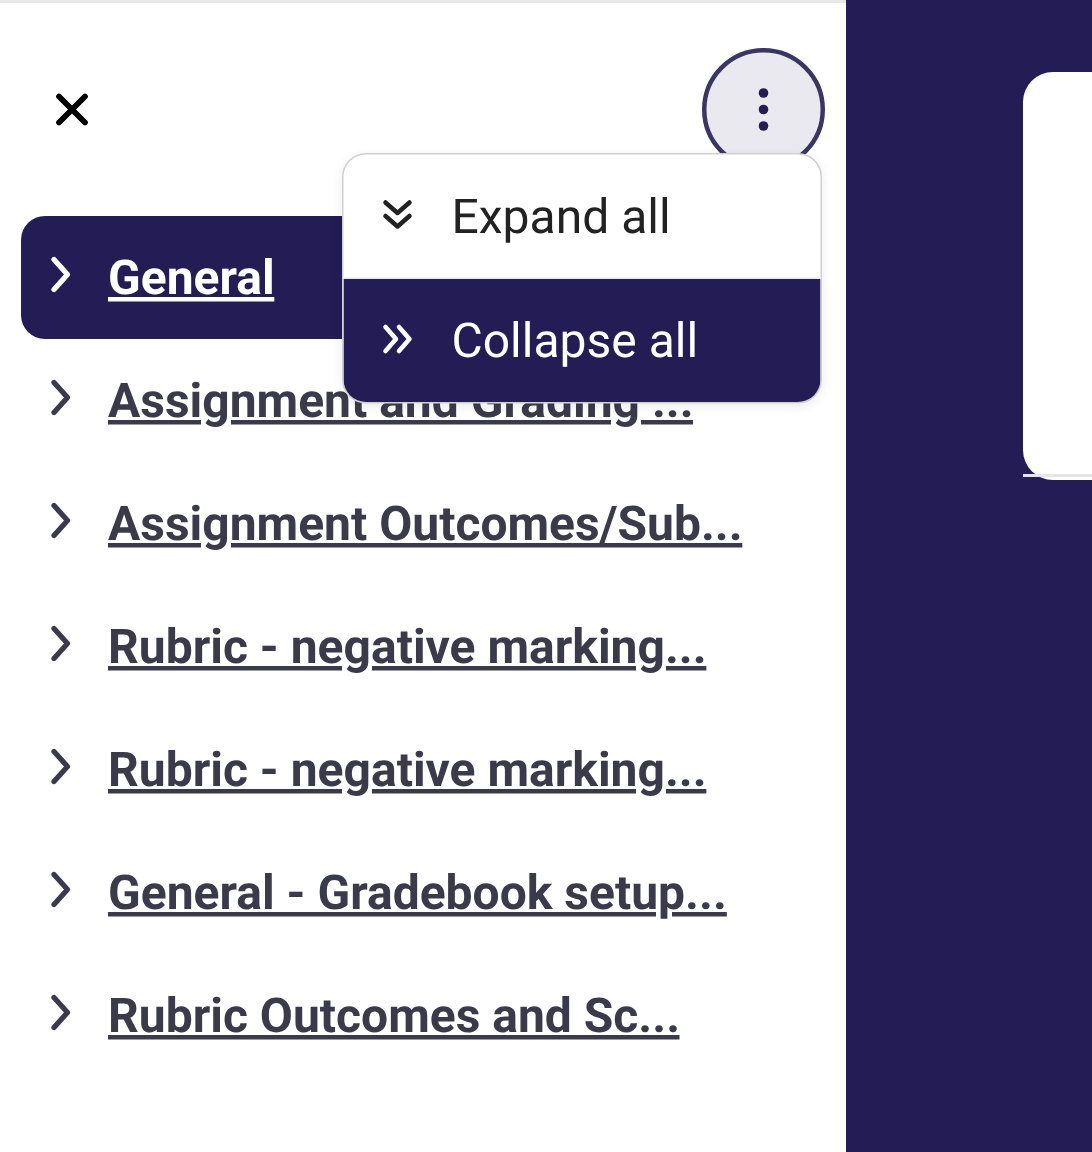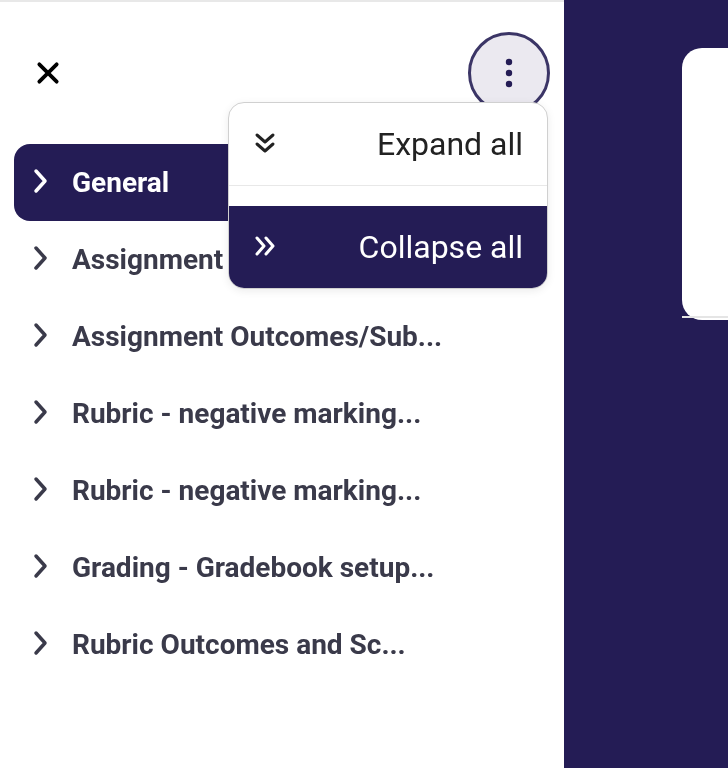--- a/index.html
+++ b/index.html
@@ -98,26 +98,27 @@
       background: #241c55;
     }
     .nav-item .chevron {
       flex-shrink: 0;
     }
     .nav-item .chevron svg {
       width: 18px;
       height: 26px;
     }
     .nav-item .label {
-      font-size: 28px;
+      font-size: 32px;
       font-weight: 700;
       color: #3a3a4a;
       white-space: nowrap;
       overflow: hidden;
       text-overflow: clip;
+      text-decoration: underline;
     }
     .nav-item.active .label {
       color: #fff;
     }
     .nav-item.active .chevron svg path {
       stroke: #fff;
     }
     .dropdown {
       position: absolute;
       top: 100px;
@@ -125,31 +126,30 @@
       width: 320px;
       background: #fff;
       border: 1px solid #d0d0d0;
       border-radius: 16px;
       overflow: hidden;
       box-shadow: 0 2px 8px rgba(0,0,0,0.08);
     }
     .dropdown-item {
       display: flex;
       align-items: center;
-      justify-content: space-between;
+      justify-content: flex-start;
       gap: 24px;
       padding: 22px 24px;
       cursor: pointer;
       font-size: 32px;
       font-weight: 400;
     }
     .dropdown-item.highlighted {
       background: #241c55;
       color: #fff;
-      margin-top: 20px;
     }
     .dropdown-item:not(.highlighted) {
       color: #222;
       border-bottom: 1px solid #e8e8e8;
     }
     .dropdown-item .dd-icon {
       flex-shrink: 0;
     }
     .dropdown-item .dd-icon svg {
       width: 24px;
@@ -216,21 +216,21 @@
             </svg>
         </span>
         <span class="label">Rubric - negative marking...</span>
       </div>
       <div class="nav-item">
         <span class="chevron">
           <svg viewBox="0 0 18 26" fill="none">
               <path d="M4 3 L13 13 L4 23" stroke="#3a3a4a" stroke-width="3.5" stroke-linecap="round" stroke-linejoin="round"></path>
             </svg>
         </span>
-        <span class="label">Grading - Gradebook setup...</span>
+        <span class="label">General - Gradebook setup...</span>
       </div>
       <div class="nav-item">
         <span class="chevron">
           <svg viewBox="0 0 18 26" fill="none">
               <path d="M4 3 L13 13 L4 23" stroke="#3a3a4a" stroke-width="3.5" stroke-linecap="round" stroke-linejoin="round"></path>
             </svg>
         </span>
         <span class="label">Rubric Outcomes and Sc...</span>
       </div>
     </div>

